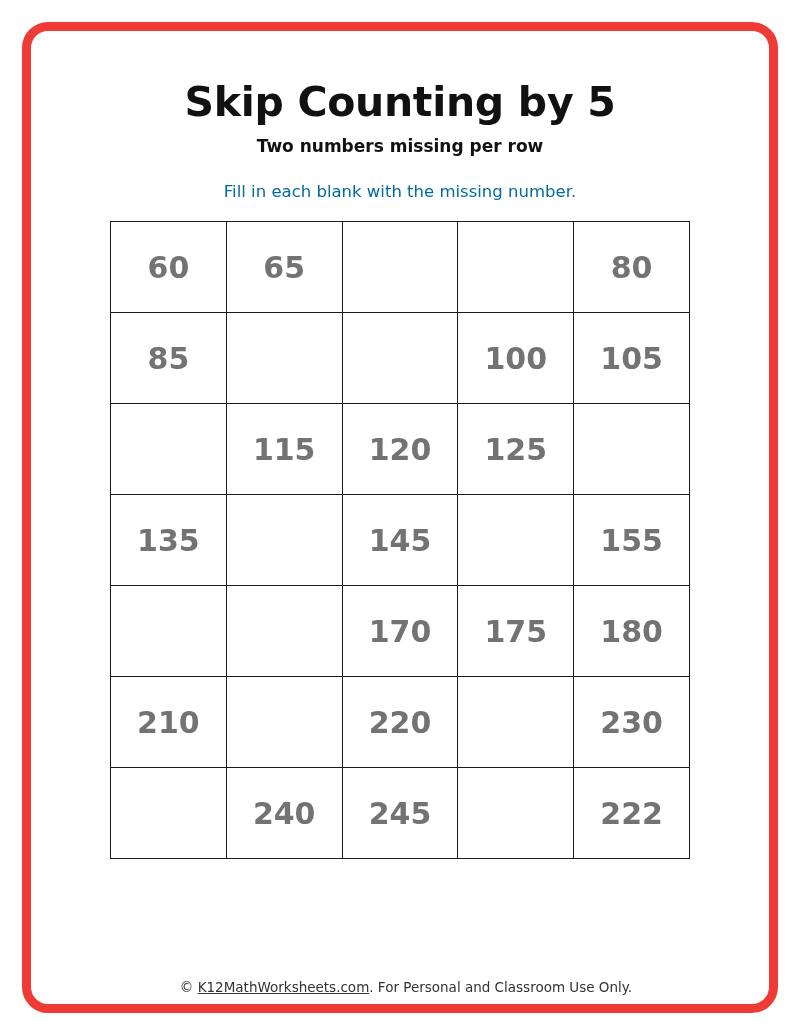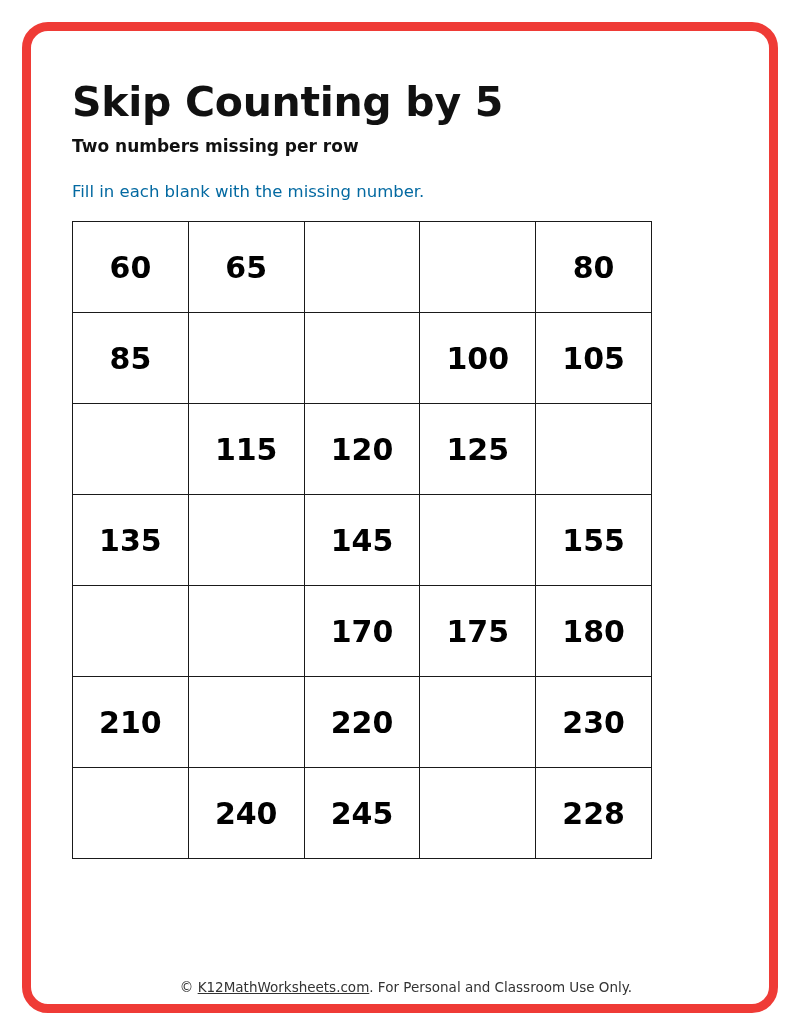--- a/index.html
+++ b/index.html
@@ -32,21 +32,21 @@
     pointer-events: none;
   }
   .content {
     position: relative;
     width: 100%;
     height: 100%;
     box-sizing: border-box;
     padding: 30px 52px 0 52px;
     display: flex;
     flex-direction: column;
-    align-items: flex-start;
+    align-items: center;
   }
   .title {
     font-size: 41px;
     font-weight: bold;
     color: #111111;
     letter-spacing: -0.3px;
     margin-top: 28px;
     text-align: center;
     font-family: "DejaVu Sans", sans-serif;
   }
@@ -73,21 +73,21 @@
     width: 100%;
     table-layout: fixed;
   }
   table.skip-grid td {
     border: 1.6px solid #1a1a1a;
     height: 90px;
     text-align: center;
     vertical-align: middle;
     font-size: 30px;
     font-weight: bold;
-    color: #000000;
+    color: #737373;
     padding: 0 10px;
   }
   .footer {
     position: absolute;
     left: 12px;
     right: 0;
     bottom: 40px;
     text-align: center;
     font-size: 13.5px;
     color: #333333;
@@ -150,21 +150,21 @@
             <td></td>
             <td>220</td>
             <td></td>
             <td>230</td>
           </tr>
           <tr>
             <td></td>
             <td>240</td>
             <td>245</td>
             <td></td>
-            <td>228</td>
+            <td>222</td>
           </tr>
         </tbody>
       </table>
     </div>
   </div>
 
   <div class="footer">
     <span>© </span><span class="link">K12MathWorksheets.com</span><span>. For Personal and Classroom Use Only.</span>
   </div>
 </div>

